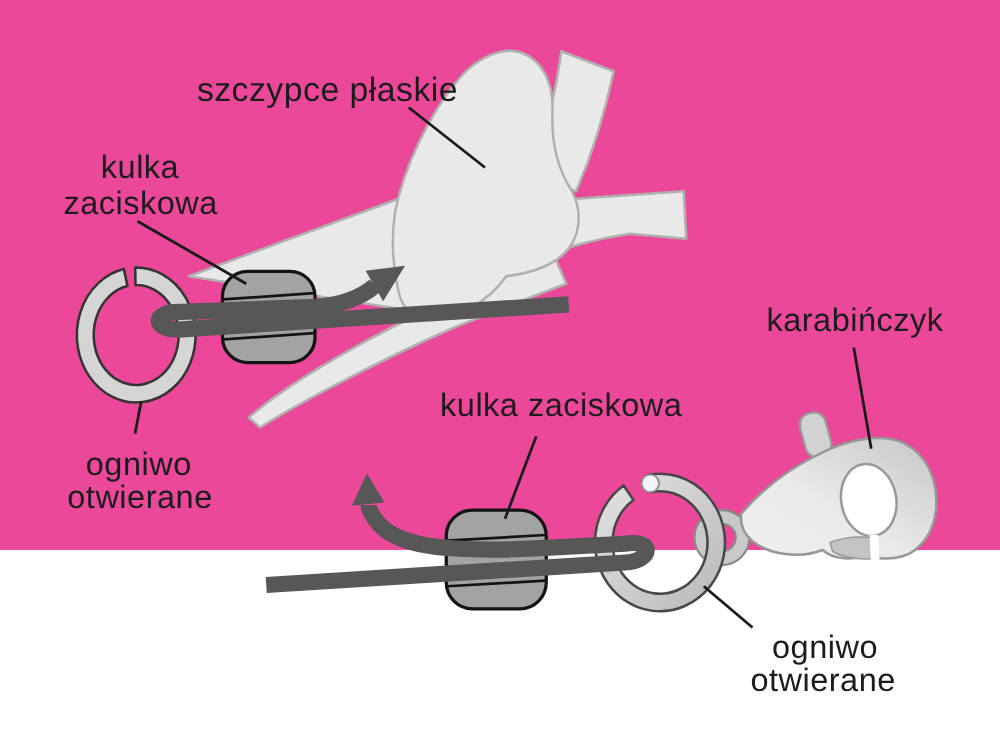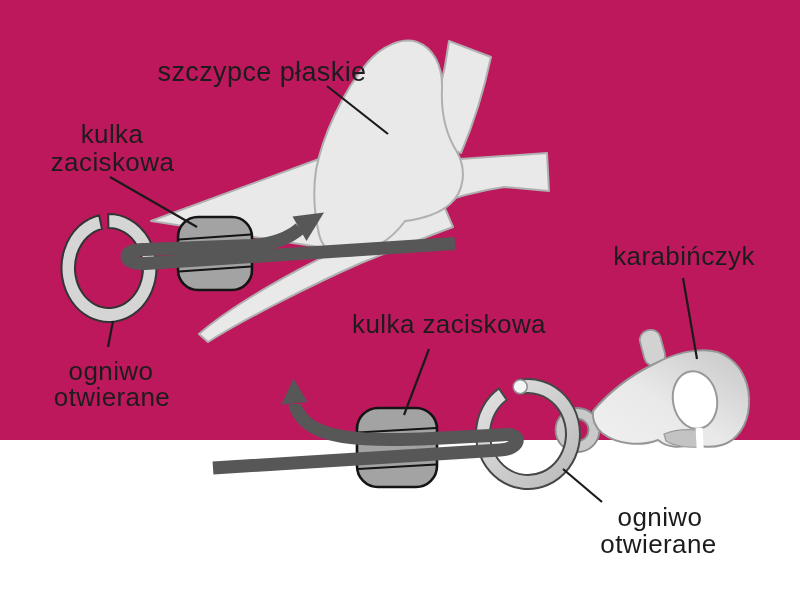--- a/index.html
+++ b/index.html
@@ -1,21 +1,21 @@
 <!DOCTYPE html>
 <html><head>
 <meta charset="utf-8">
 <style>
   html, body { margin: 0; padding: 0; }
   body {
     width: 800px; height: 592px; overflow: hidden;
     background: #ffffff;
     font-family: "Liberation Sans", "DejaVu Sans", sans-serif;
   }
-  .stage { position: relative; width: 800px; height: 440px; background: #be185d; }
+  .stage { position: relative; width: 800px; height: 440px; background: #ec4899; }
   svg { display: block; }
   .lbl {
     font-family: "Liberation Sans", "DejaVu Sans", sans-serif;
     font-size: 26px;
     fill: #1c1c1c;
     text-anchor: middle;
     letter-spacing: 0.4px;
     font-weight: 400;
   }
   .lbl-lg { font-size: 27px; }

